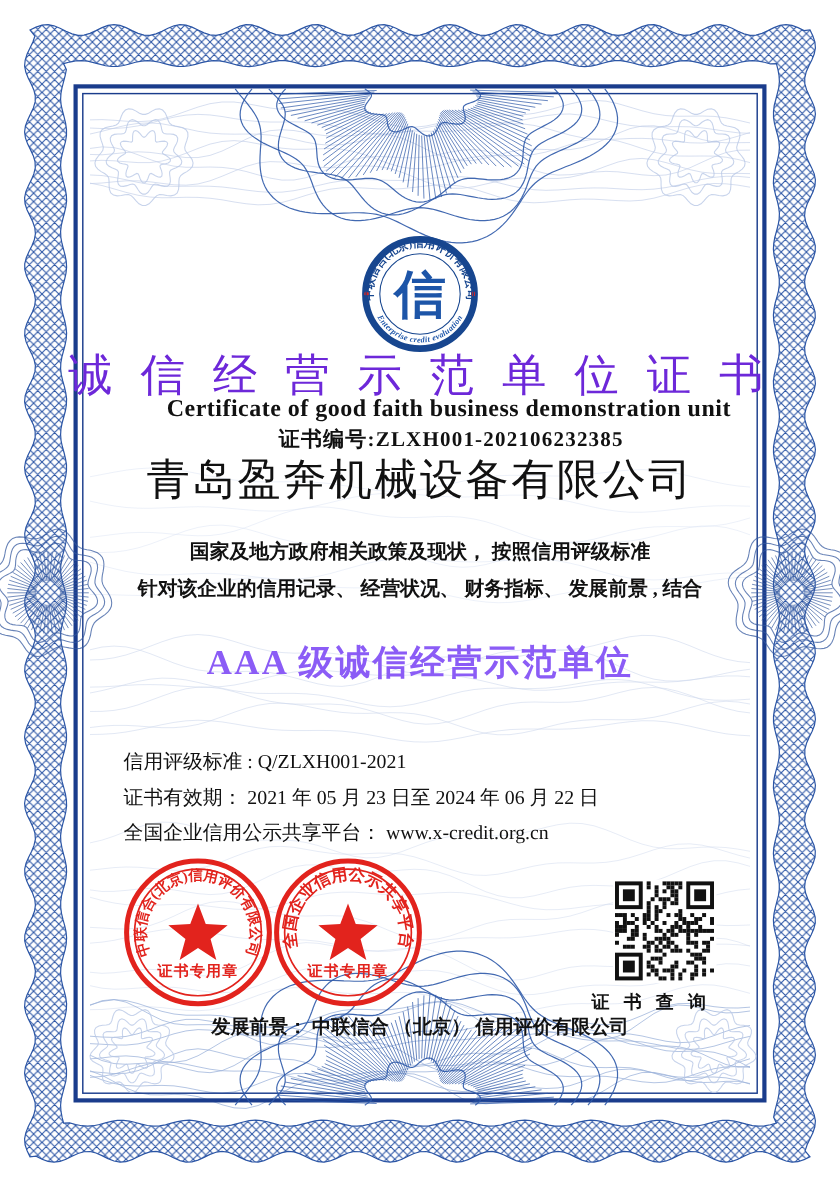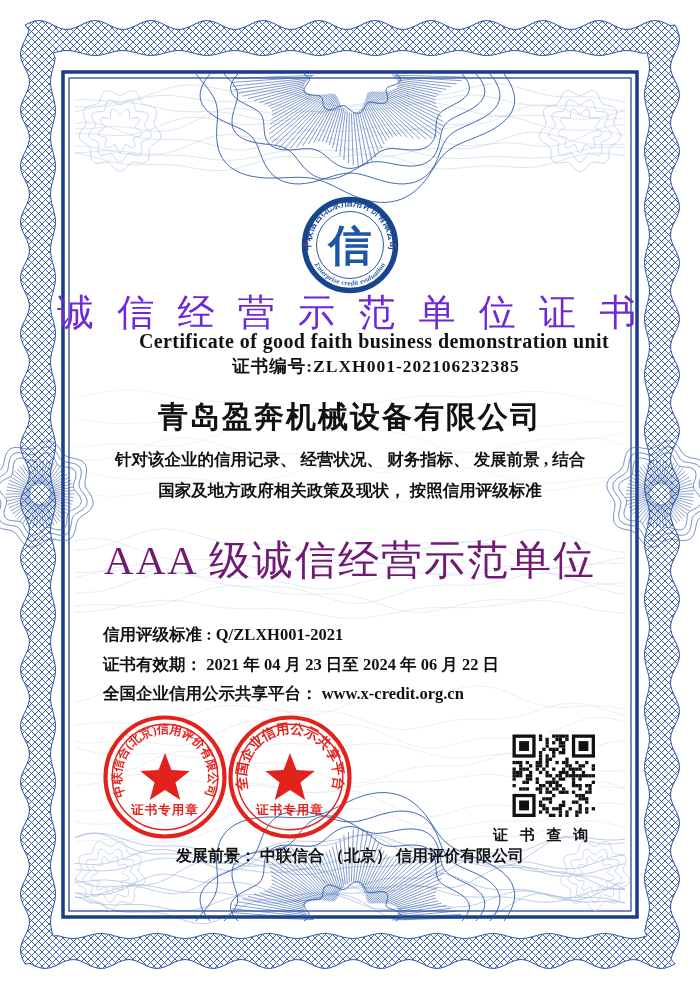--- a/index.html
+++ b/index.html
@@ -8,24 +8,24 @@
     font-family:"Liberation Serif","DejaVu Serif",serif;color:#111;
   }
   #deco{position:absolute;left:0;top:0;z-index:0;}
   .content{position:absolute;left:0;top:0;width:700px;height:989px;z-index:1;}
   .abs{position:absolute;}
   .ctr{left:0;width:700px;text-align:center;}
   .logo{left:295px;top:190px;width:110px;height:110px;}
   .title{top:288px;font-size:37px;font-weight:400;letter-spacing:7px;color:#6d28d9;}
   .subtitle{top:330px;font-size:20px;font-weight:700;letter-spacing:.4px;padding-left:24px;}
   .certno{top:354px;font-size:17.5px;font-weight:700;letter-spacing:1px;margin-left:26px;}
-  .company{top:397px;font-size:30px;font-weight:700;letter-spacing:2px;}
+  .company{top:376px;font-size:36px;font-weight:400;letter-spacing:2px;}
   .bodytext{top:444px;font-size:16.5px;font-weight:700;line-height:31px;}
-  .award{top:533px;font-size:41px;font-weight:400;letter-spacing:2px;color:#701a75;}
-  .info{left:103px;top:620px;font-size:16.5px;font-weight:700;line-height:29.5px;text-align:left;}
+  .award{top:533px;font-size:29px;font-weight:700;letter-spacing:2px;color:#8b5cf6;}
+  .info{left:103px;top:620px;font-size:16.5px;font-weight:400;line-height:29.5px;text-align:left;}
   .seal{position:absolute;width:126px;height:126px;}
   .seal0{left:102px;top:714px;}
   .seal1{left:227px;top:714px;}
   #qr{position:absolute;left:511px;top:733px;width:86px;height:86px;background:#fff;}
   .qrlabel{left:493px;width:124px;top:826px;font-size:15px;font-weight:700;letter-spacing:4px;}
   .footer{top:846px;font-size:16px;font-weight:700;}
   svg text{font-family:"Liberation Serif","DejaVu Serif",serif;}
 </style>
 </head>
 <body>
@@ -407,29 +407,29 @@
         <textPath href="#logoArcBot" startOffset="50%" text-anchor="middle">Enterprise credit evaluation</textPath>
       </text>
     </svg>
 
     <div class="abs ctr title">诚 信 经 营 示 范 单 位 证 书</div>
     <div class="abs ctr subtitle">Certificate of good faith business demonstration unit</div>
     <div class="abs ctr certno">证书编号:ZLXH001-202106232385</div>
     <div class="abs ctr company">青岛盈奔机械设备有限公司</div>
 
     <div class="abs ctr bodytext">
+      <div>国家及地方政府相关政策及现状， 按照信用评级标准</div>
       <div>针对该企业的信用记录、 经营状况、 财务指标、 发展前景 , 结合</div>
-      <div>国家及地方政府相关政策及现状， 按照信用评级标准</div>
     </div>
 
     <div class="abs ctr award">AAA 级诚信经营示范单位</div>
 
     <div class="abs info">
       <div>信用评级标准 : Q/ZLXH001-2021</div>
-      <div>证书有效期： 2021 年 04 月 23 日至 2024 年 06 月 22 日</div>
+      <div>证书有效期： 2021 年 05 月 23 日至 2024 年 06 月 22 日</div>
       <div>全国企业信用公示共享平台： www.x-credit.org.cn</div>
     </div>
 
     <svg class="seal seal0" viewBox="0 0 126 126">
       <defs>
           <path id="sealArc0" d="M21.6,78.1 A44,44 0 1 1 104.4,78.1"></path>
         </defs>
       <circle cx="63" cy="63" r="59.5" fill="none" stroke="#e2231d" stroke-width="4.2"></circle>
       <circle cx="63" cy="63" r="52.8" fill="none" stroke="#e2231d" stroke-width="1.4"></circle>
       <polygon points="63,39 69.47,56.10 87.73,56.97 73.46,68.40 78.28,86.03 63,76 47.72,86.03 52.54,68.40 38.27,56.97 56.53,56.10" fill="#e2231d"></polygon>

